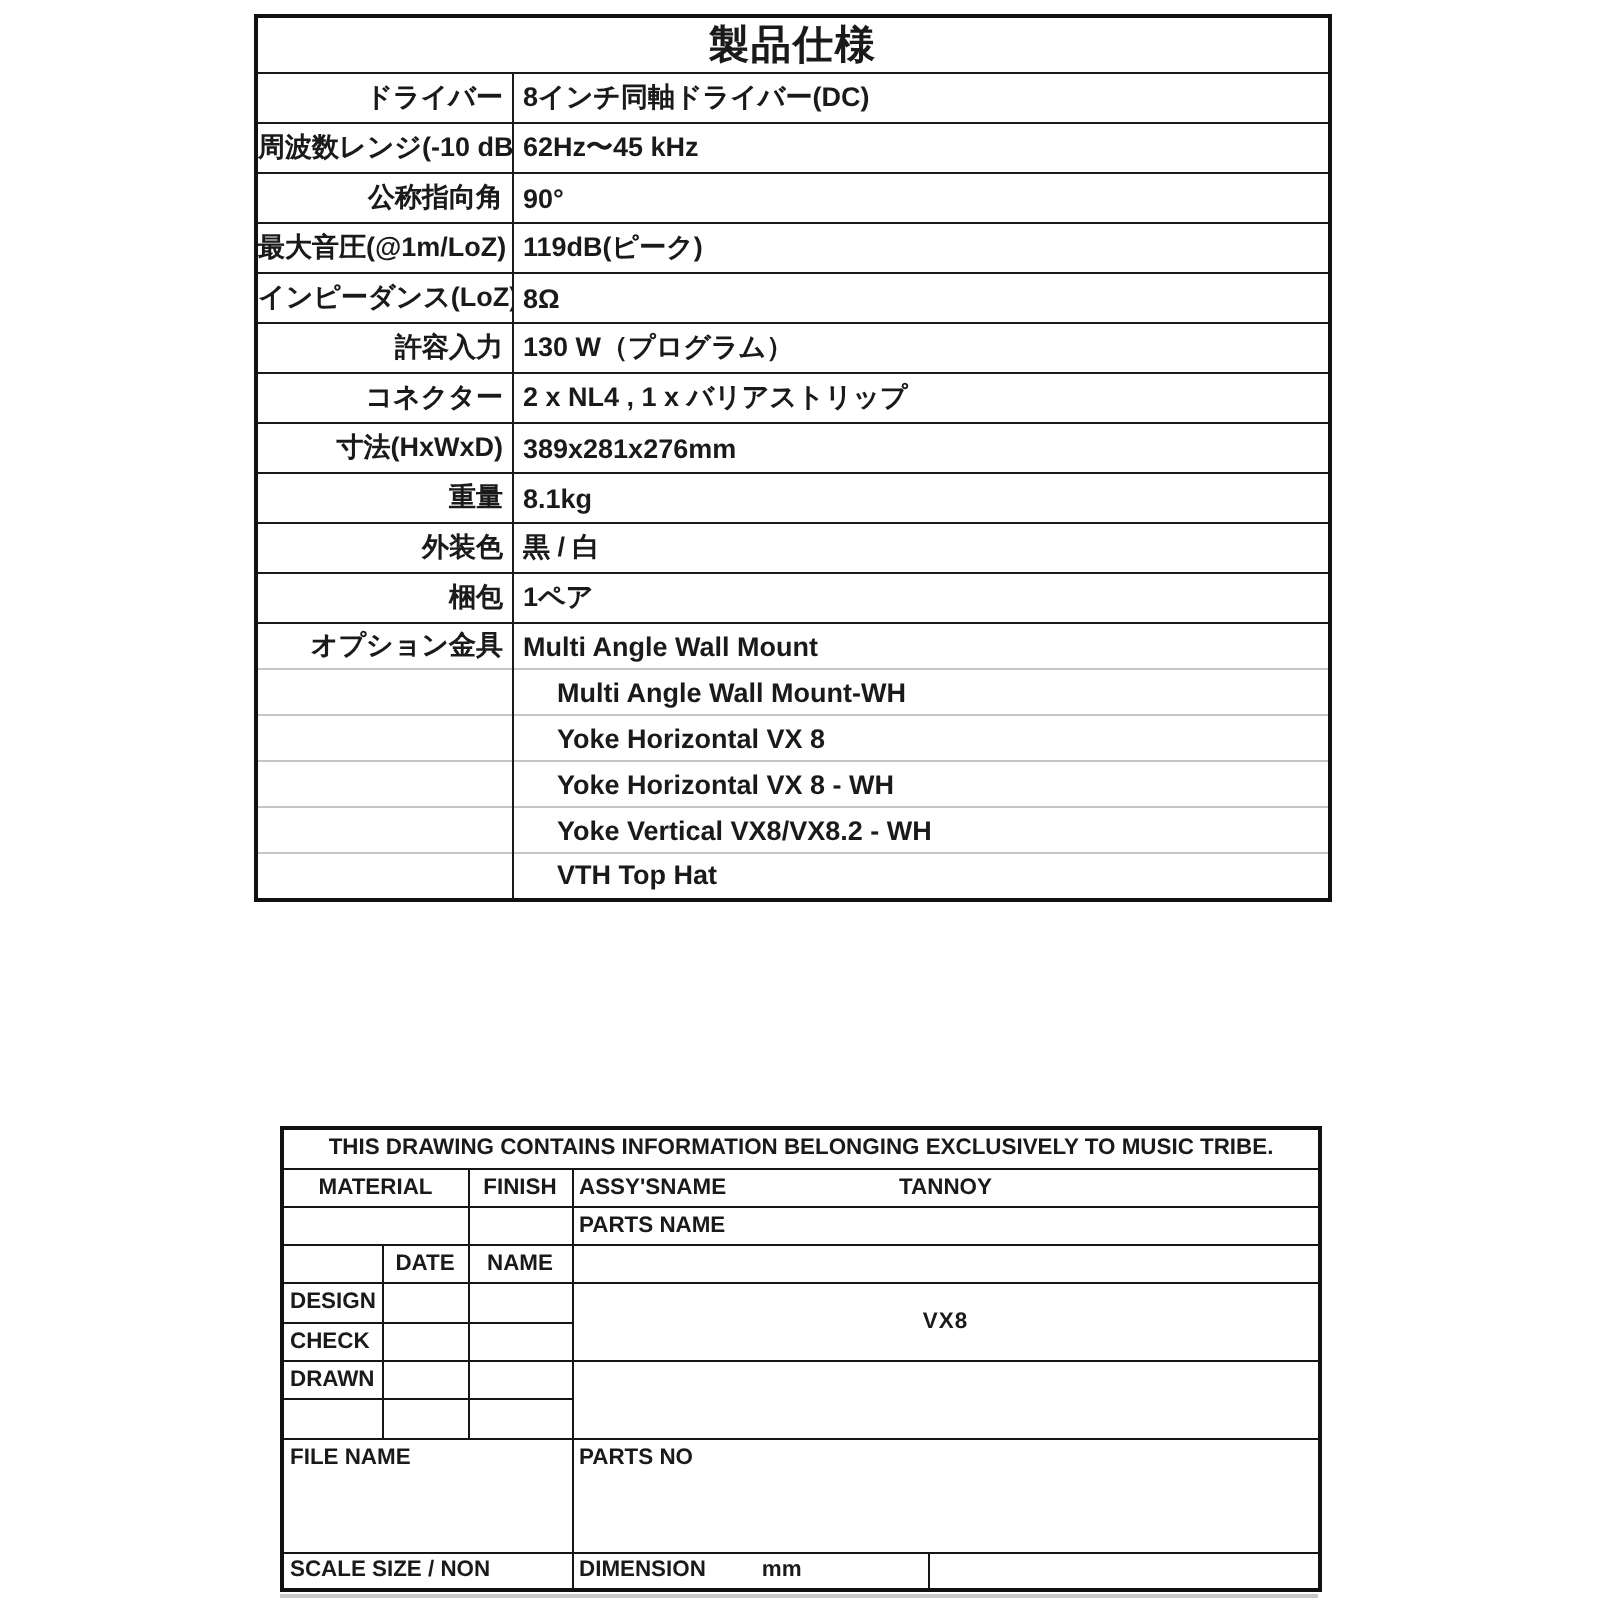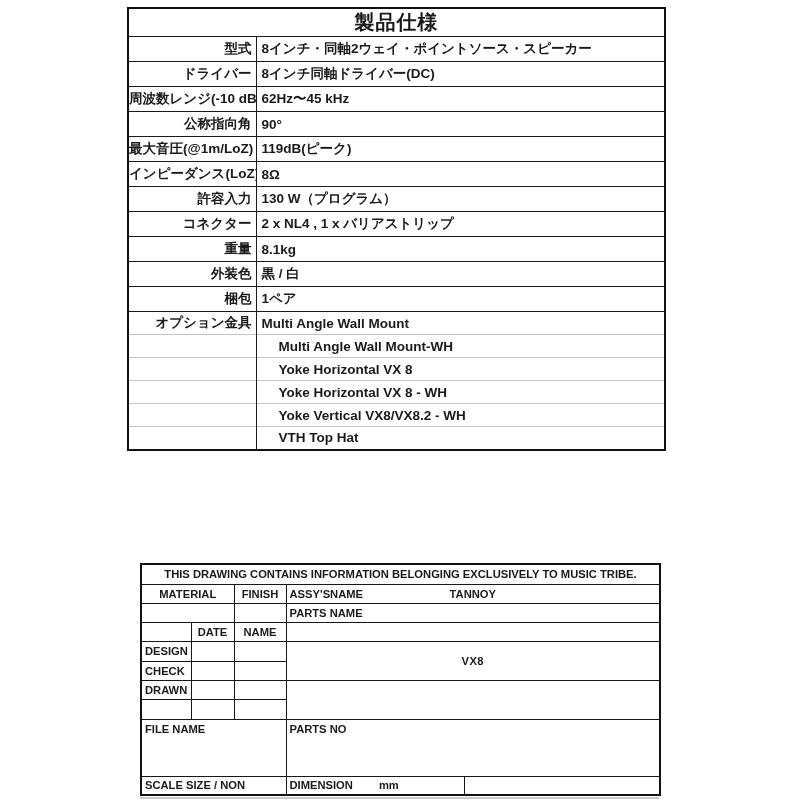--- a/index.html
+++ b/index.html
@@ -77,21 +77,21 @@
   .brand-center {
     position: absolute; left: 0; right: 0; top: 0; bottom: 0;
     display: flex; align-items: center; justify-content: center;
     pointer-events: none;
   }
   td.model-cell {
     text-align: center;
     font-size: 21px;
     letter-spacing: 0.5px;
   }
-  .dim-unit { display: inline-block; padding-left: 14px; margin-left: 12px; }
+  .dim-unit { display: inline-block; padding-left: 28px; }
 
   
   .cutoff-line {
     position: absolute; left: 140px; top: 797px; width: 519px; height: 2px;
     background: #c9c9c9;
   }
 </style>
 </head>
 <body>
 
@@ -99,24 +99,20 @@
   <table class="spec">
     <colgroup>
         <col style="width:128px">
         <col style="width:409px">
       </colgroup>
     <tbody>
         <tr>
       <th class="spec-title" colspan="2">製品仕様</th>
     </tr>
     <tr class="r-main">
-      <td class="lbl">型式</td>
-      <td class="val">8インチ・同軸2ウェイ・ポイントソース・スピーカー</td>
-    </tr>
-    <tr class="r-main">
       <td class="lbl">ドライバー</td>
       <td class="val">8インチ同軸ドライバー(DC)</td>
     </tr>
     <tr class="r-main">
       <td class="lbl">周波数レンジ(-10 dB)</td>
       <td class="val">62Hz〜45 kHz</td>
     </tr>
     <tr class="r-main">
       <td class="lbl">公称指向角</td>
       <td class="val">90°</td>
@@ -129,20 +125,24 @@
       <td class="lbl">インピーダンス(LoZ)</td>
       <td class="val">8Ω</td>
     </tr>
     <tr class="r-main">
       <td class="lbl">許容入力</td>
       <td class="val">130 W（プログラム）</td>
     </tr>
     <tr class="r-main">
       <td class="lbl">コネクター</td>
       <td class="val">2 x NL4 , 1 x バリアストリップ</td>
+    </tr>
+    <tr class="r-main">
+      <td class="lbl">寸法(HxWxD)</td>
+      <td class="val">389x281x276mm</td>
     </tr>
     <tr class="r-main">
       <td class="lbl">重量</td>
       <td class="val">8.1kg</td>
     </tr>
     <tr class="r-main">
       <td class="lbl">外装色</td>
       <td class="val">黒 / 白</td>
     </tr>
     <tr class="r-main">

